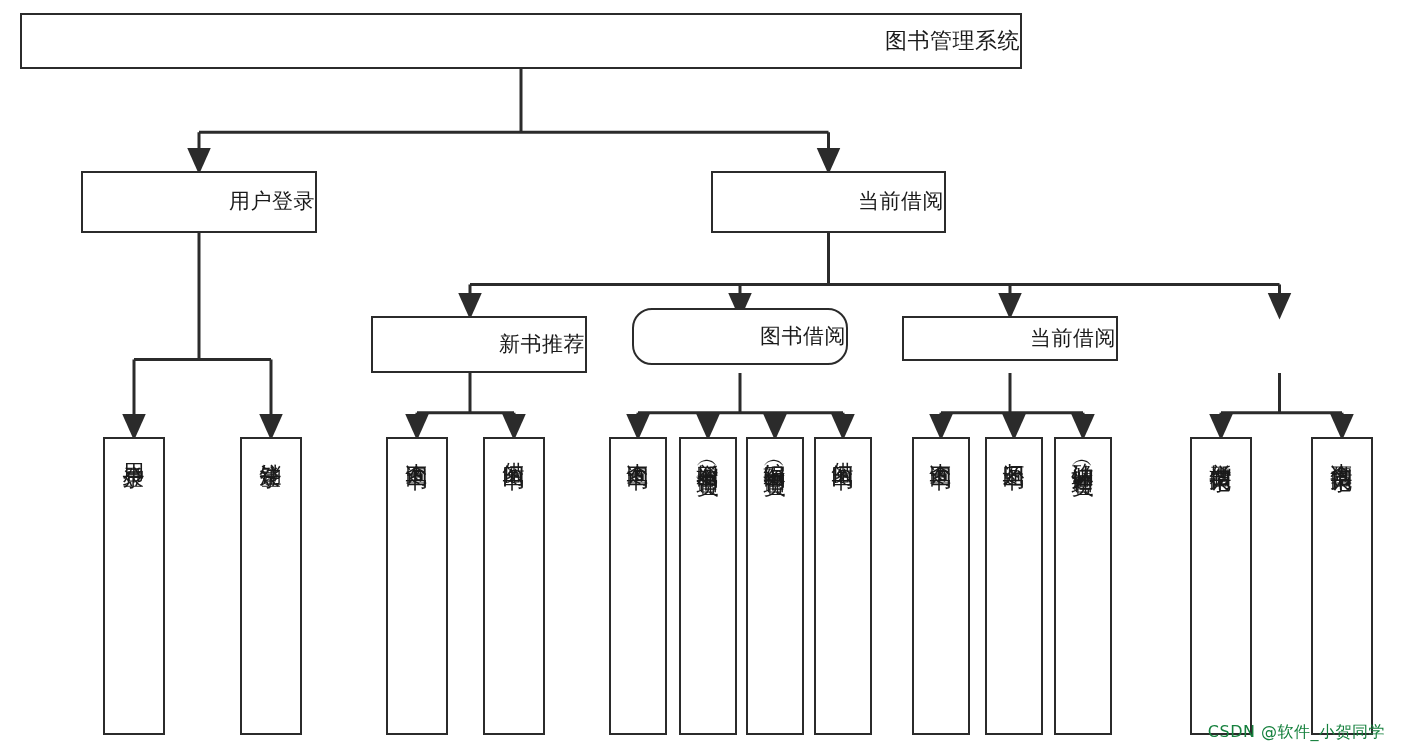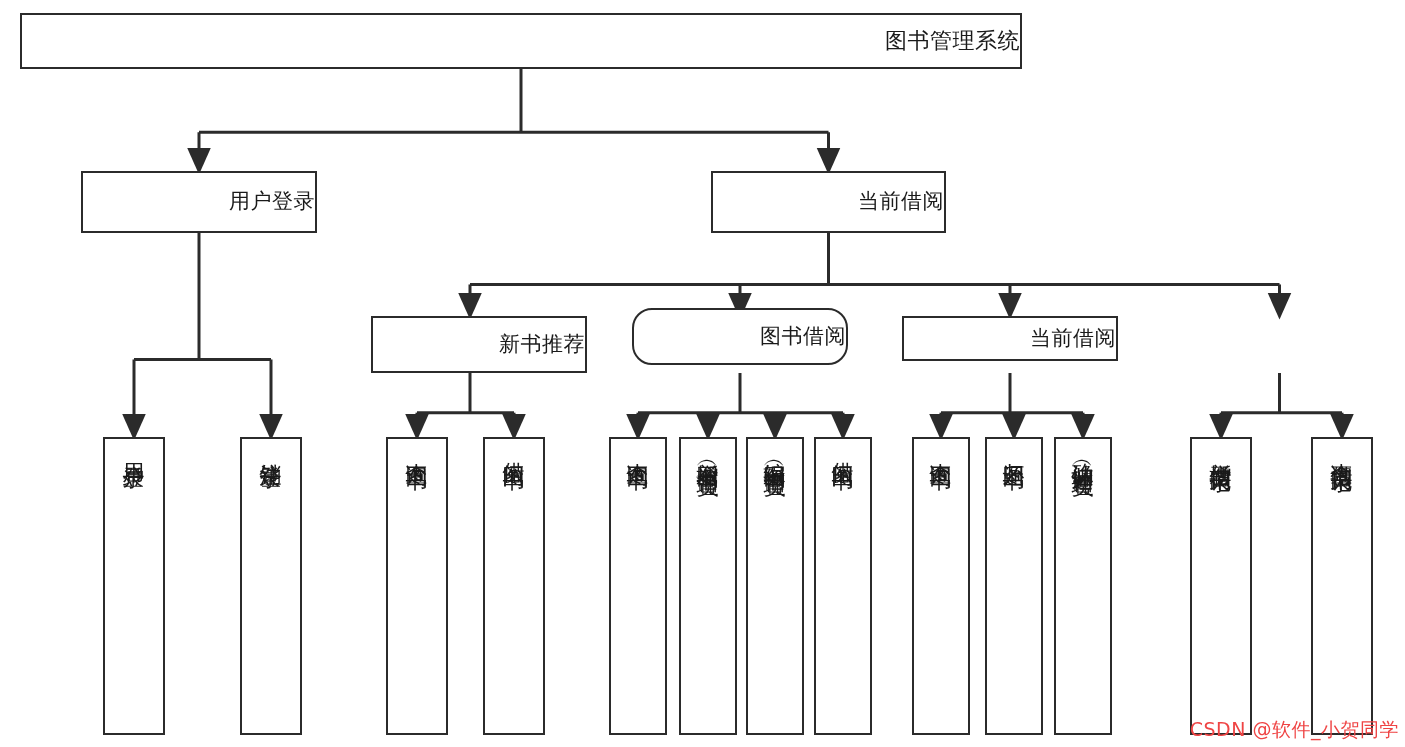--- a/index.html
+++ b/index.html
@@ -61,24 +61,24 @@
   .node.vert .node-label {
     writing-mode: vertical-rl;
     text-orientation: upright;
     font-size: 22px;
     letter-spacing: 2px;
     line-height: 1.05;
     text-align: left;
   }
   .watermark {
     position: absolute;
-    right: 6px;
+    right: 20px;
     bottom: 4px;
-    font-size: 19px;
-    color: #ef4444;
+    font-size: 16px;
+    color: #15803d;
     font-family: "DejaVu Sans", "Liberation Sans", sans-serif;
     letter-spacing: 0.5px;
     white-space: nowrap;
     user-select: none;
   }
 </style>
 </head>
 <body>
 
 <div id="diagram-root">

